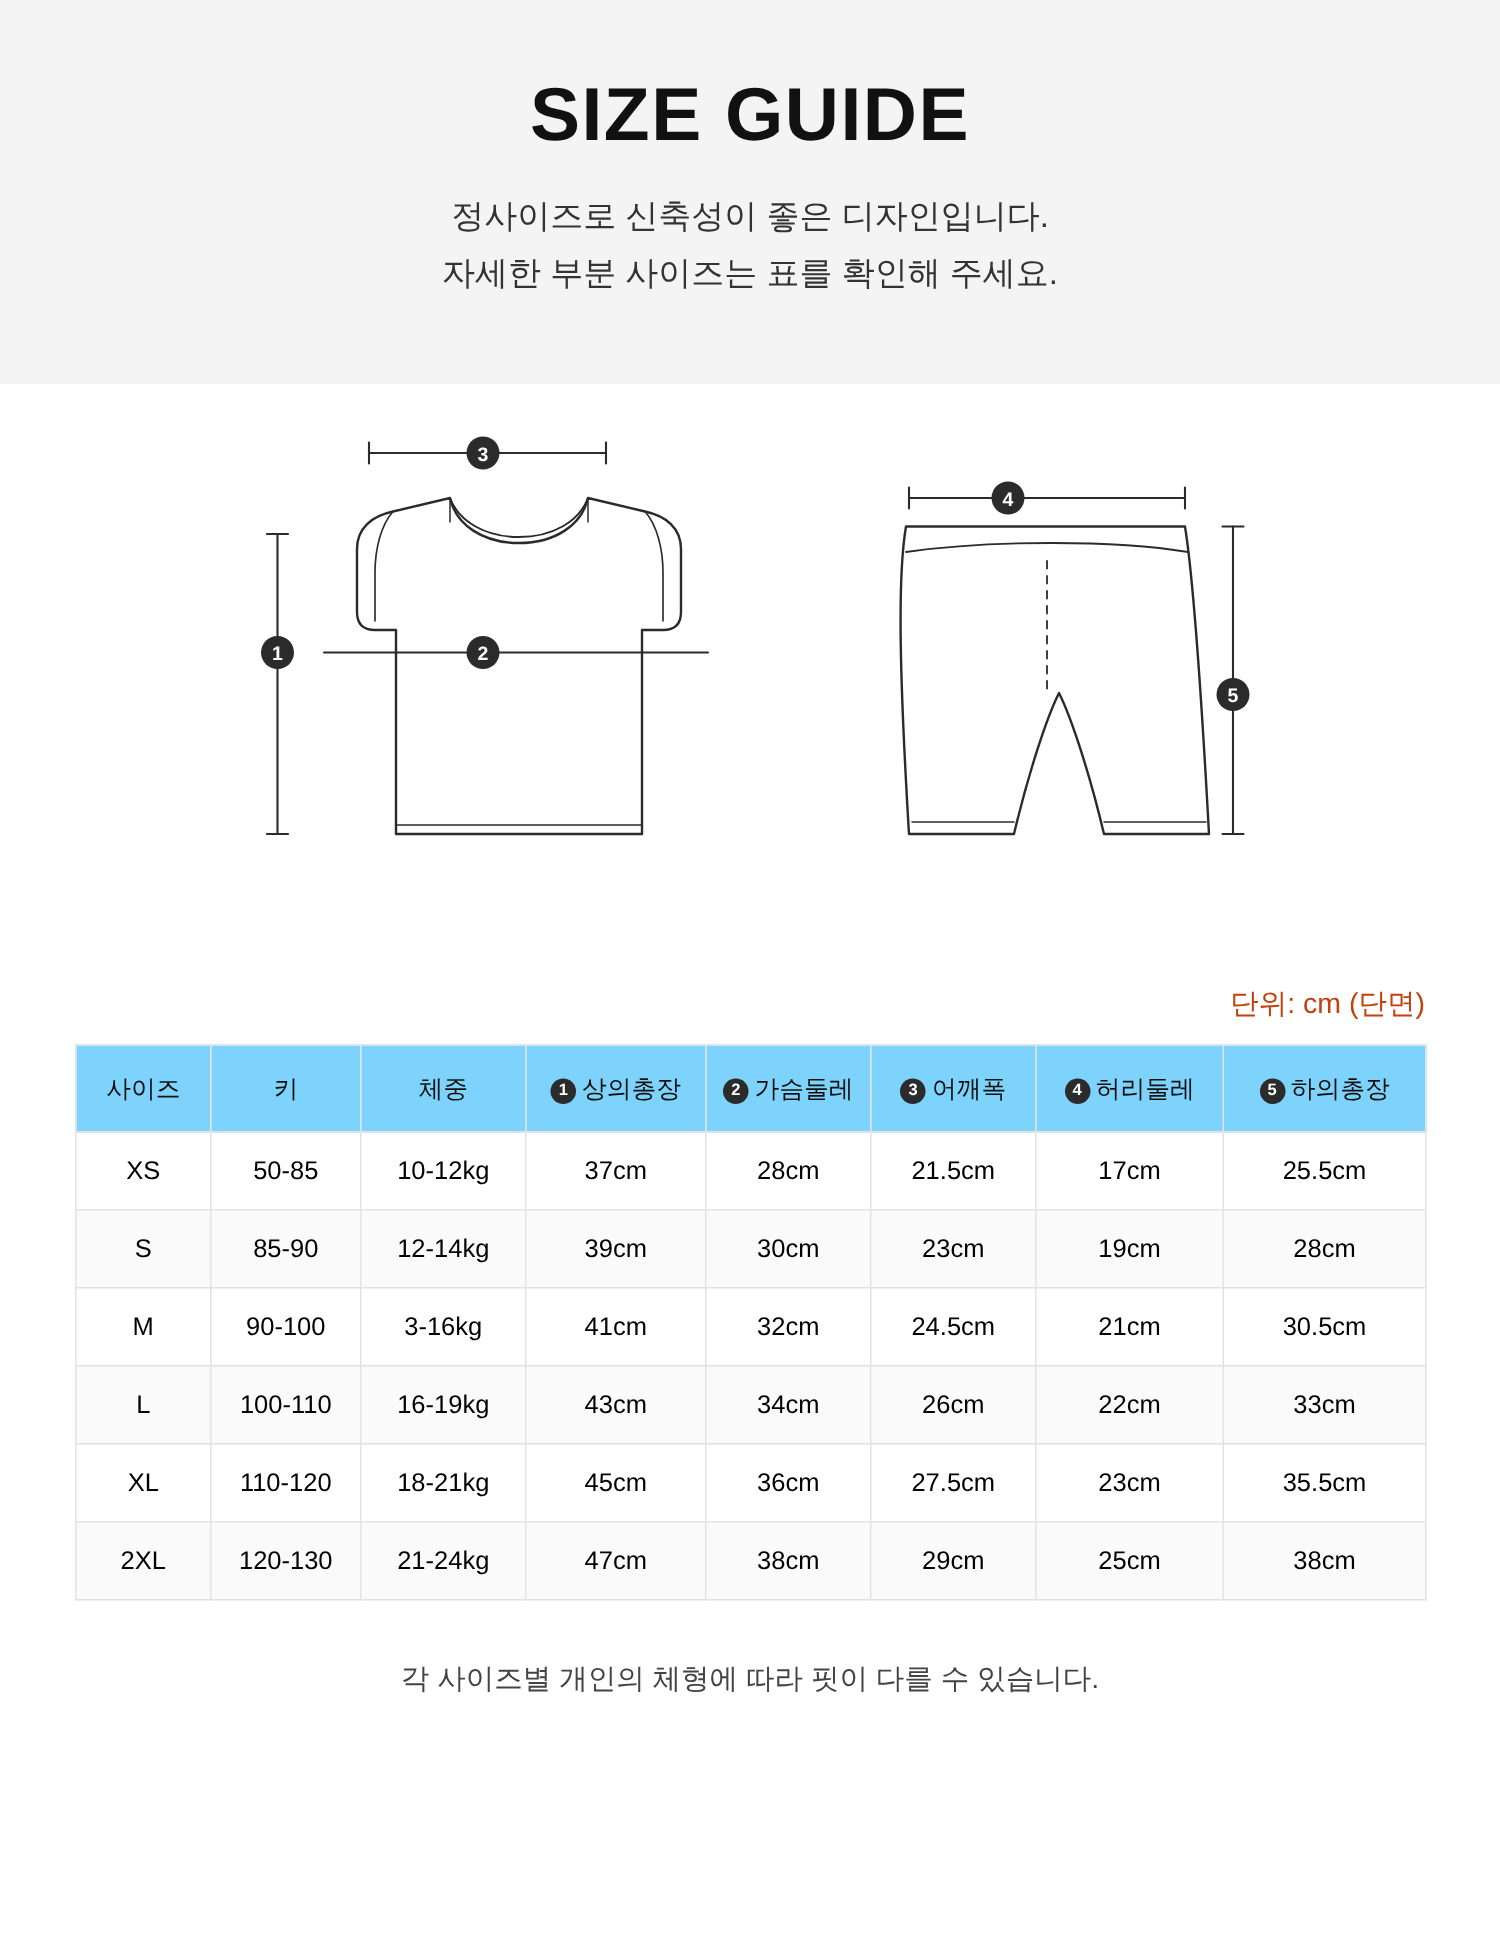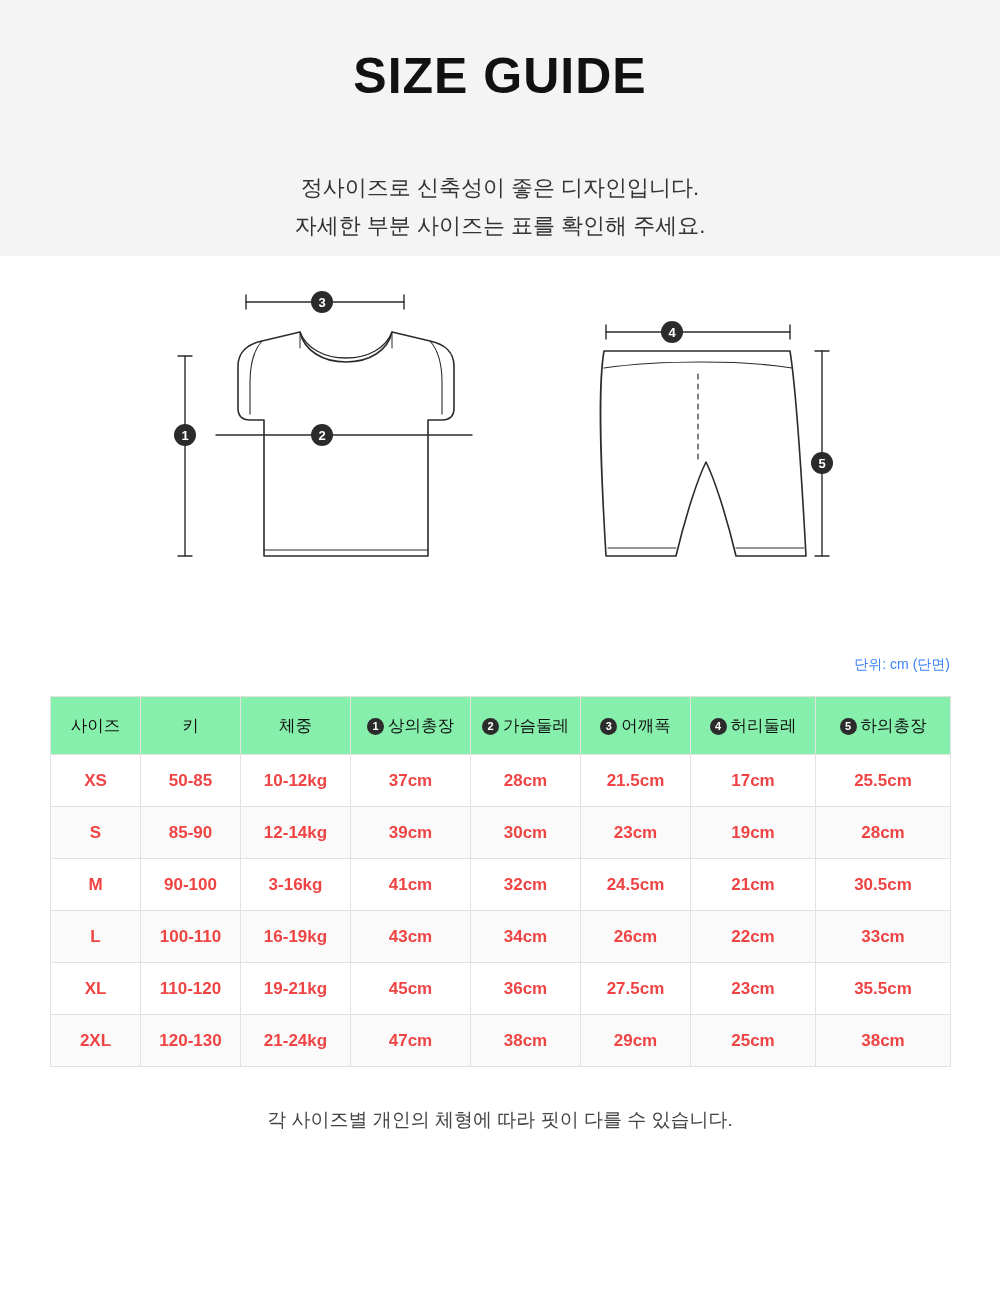--- a/index.html
+++ b/index.html
@@ -31,58 +31,57 @@
     color: #111111;
     margin: 0 0 22px 0;
     line-height: 1.05;
   }
   .header-sub {
     font-size: 22px;
     color: #333333;
     line-height: 1.75;
     text-align: center;
     font-weight: 500;
-    margin-top: 44px;
   }
 
   
   .illus {
     position: relative;
     width: 1000px;
     height: 440px;
     background: #ffffff;
   }
   .illus svg { display: block; }
   .unit-note {
     position: absolute;
     right: 50px;
     top: 400px;
-    font-size: 14px;
-    color: #3b82f6;
+    font-size: 19px;
+    color: #c2410c;
   }
 
   
   .table-wrap {
     padding: 0 50px;
   }
   table {
     width: 900px;
     border-collapse: collapse;
     table-layout: fixed;
   }
   th, td {
     border: 1px solid #e2e2e2;
     text-align: center;
     font-size: 17px;
-    color: #ef4444;
+    color: #000000;
     height: 52px;
-    font-weight: 700;
+    font-weight: 400;
   }
   thead th {
-    background: #86efac;
+    background: #7dd3fc;
     font-size: 16.5px;
     font-weight: 500;
     height: 58px;
     color: #111111;
     margin-top: 44px;
   }
   tbody tr:nth-child(even) td { background: #fafafa; }
   tbody td.size-col { font-size: 17px; }
   .num-badge {
     display: inline-block;
@@ -287,21 +286,21 @@
         <td>16-19kg</td>
         <td>43cm</td>
         <td>34cm</td>
         <td>26cm</td>
         <td>22cm</td>
         <td>33cm</td>
       </tr>
       <tr>
         <td class="size-col">XL</td>
         <td>110-120</td>
-        <td>19-21kg</td>
+        <td>18-21kg</td>
         <td>45cm</td>
         <td>36cm</td>
         <td>27.5cm</td>
         <td>23cm</td>
         <td>35.5cm</td>
       </tr>
       <tr>
         <td class="size-col">2XL</td>
         <td>120-130</td>
         <td>21-24kg</td>

